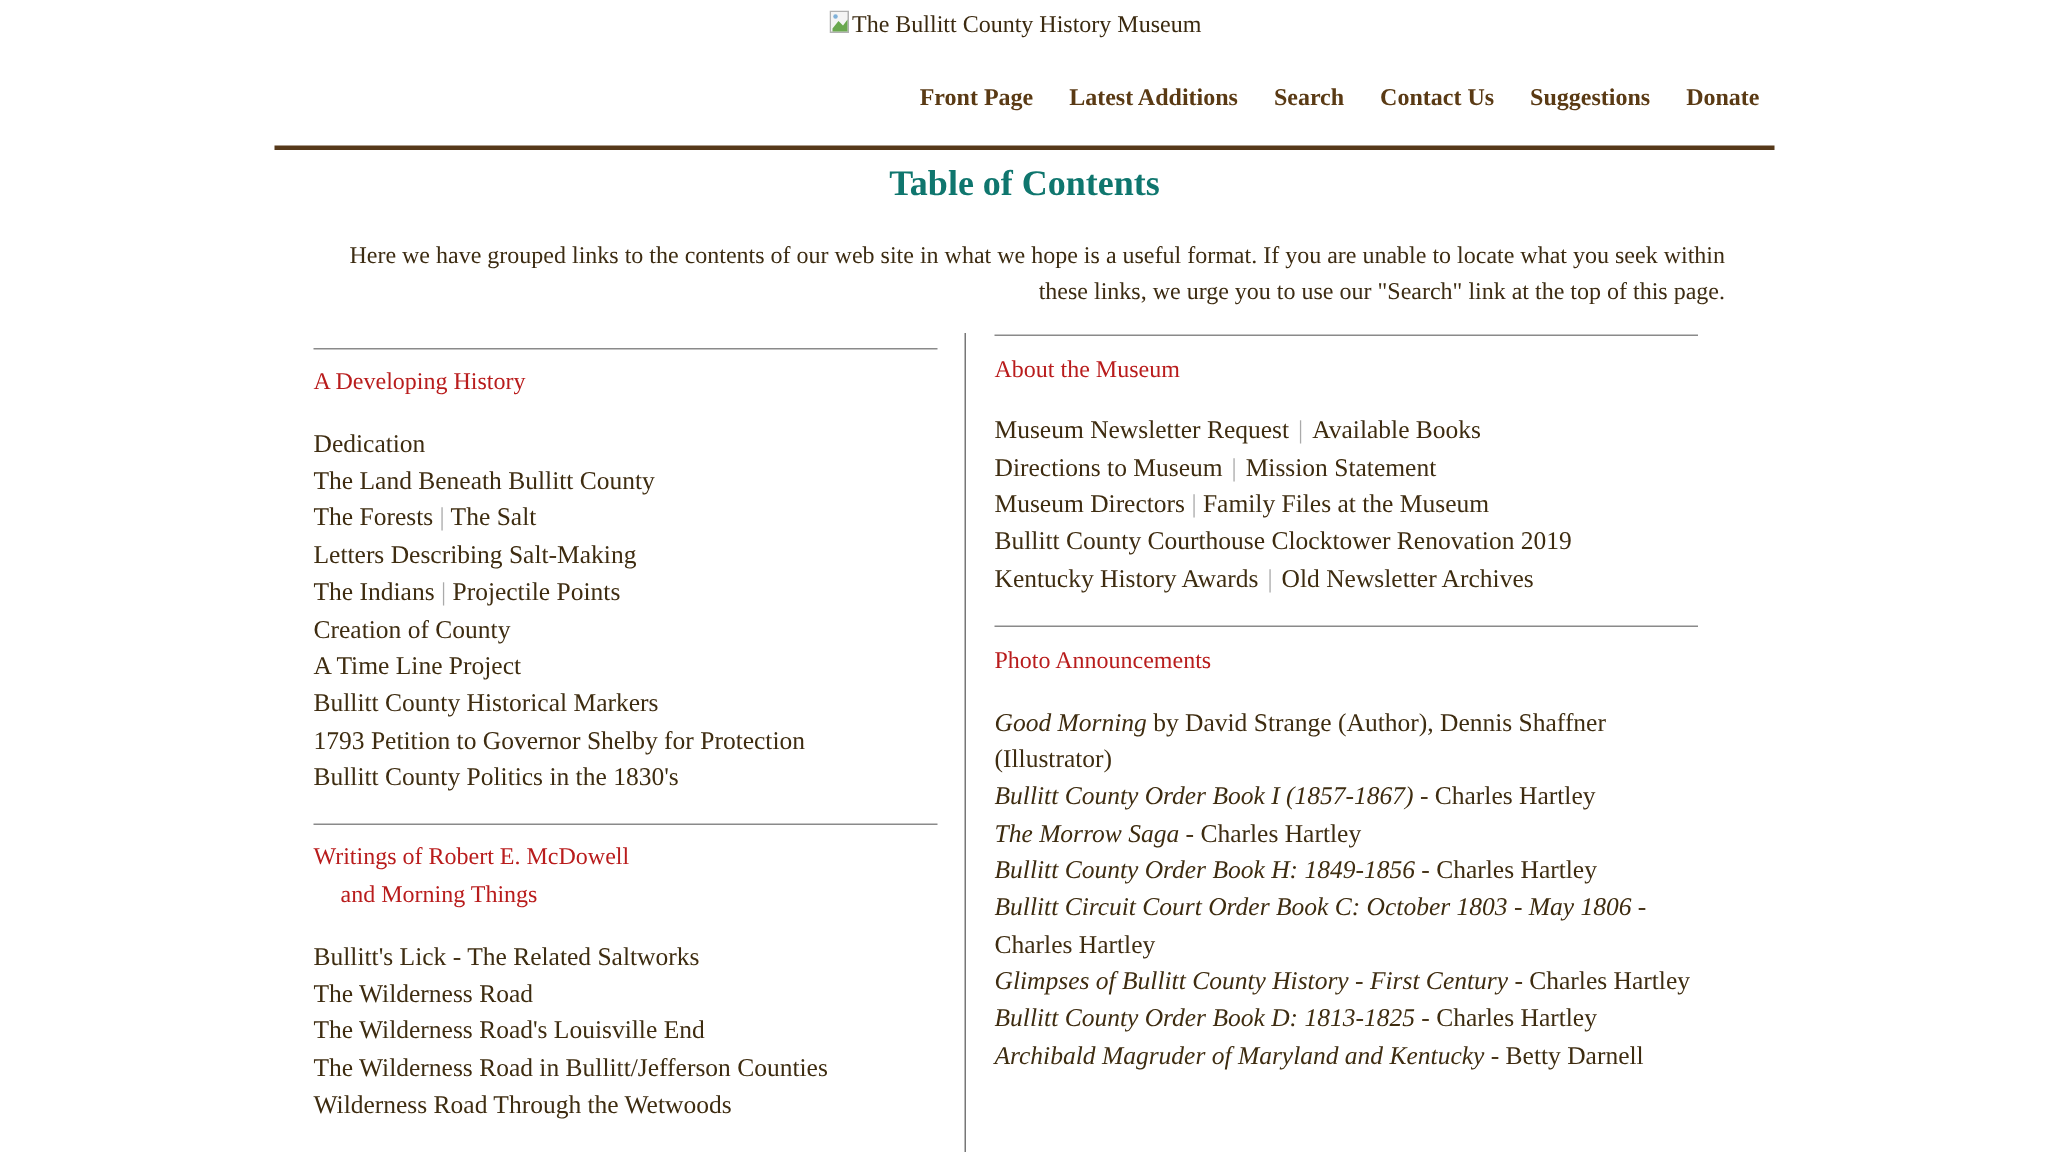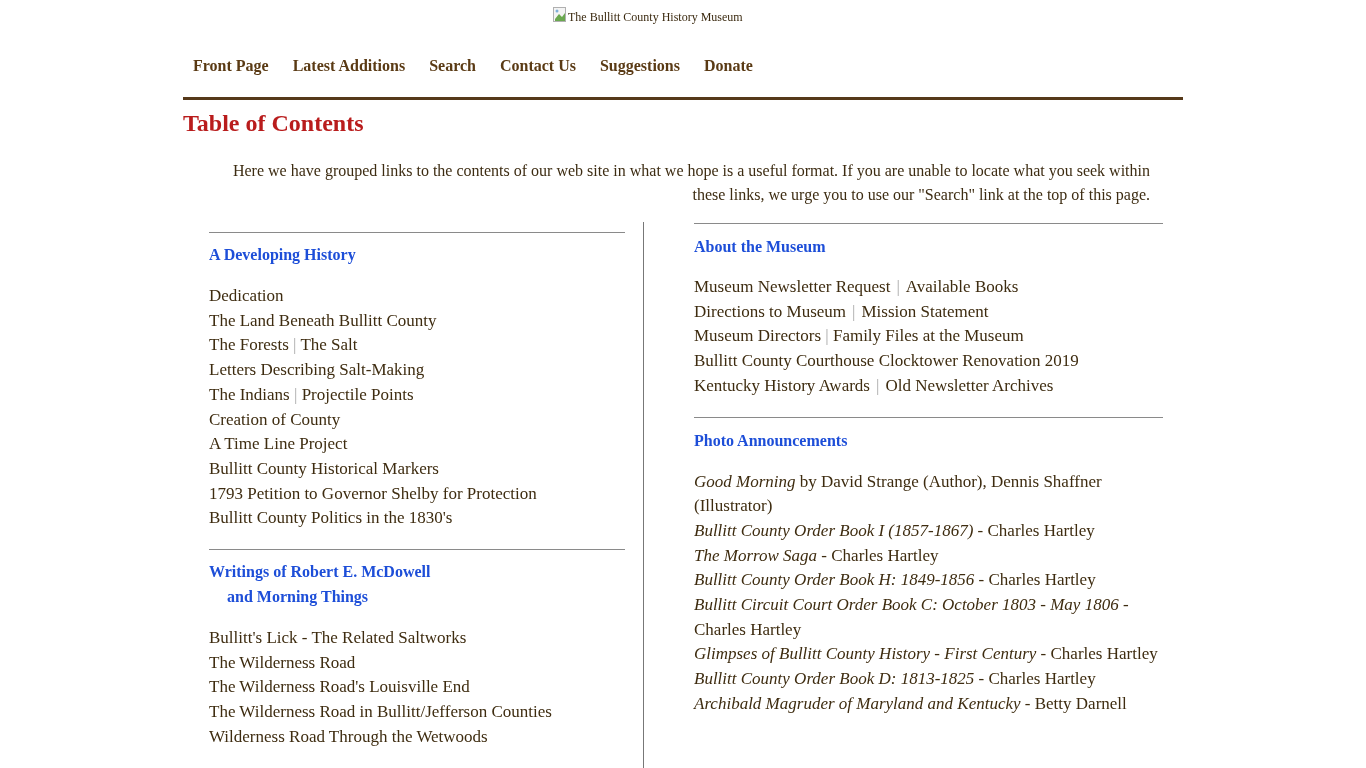--- a/index.html
+++ b/index.html
@@ -4,54 +4,54 @@
   <style>
     html, body { margin: 0; padding: 0; background: #ffffff; }
     body {
       width: 1366px; height: 768px; overflow: hidden; position: relative;
       font-family: "Liberation Serif", "DejaVu Serif", serif;
       color: #4a3213;
     }
     .page { position: absolute; left: 183px; top: 0; width: 1000px; }
     .logo {
       position: absolute; left: 370px; top: 6px; height: 22px;
-      font-size: 12px; color: #3b2a10; white-space: nowrap;
+      font-size: 16px; color: #3b2a10; white-space: nowrap;
       display: flex; align-items: center;
     }
     .broken-img {
       display: inline-block; width: 14px; height: 16px; margin-right: 1px;
       position: relative; top: -2px;
     }
     .nav {
       position: absolute; left: 0; top: 57px; width: 1000px;
-      text-align: left; font-size: 16px; font-weight: bold;
+      text-align: right; font-size: 16px; font-weight: bold;
     }
     .nav a { color: #5a3a14; text-decoration: none; margin: 0 10px; }
     .rule {
       position: absolute; left: 0; top: 97px; width: 1000px; height: 3px;
       background: #56391a;
     }
     .title {
-      position: absolute; left: 0; top: 110px; width: 1000px; text-align: left;
-      font-size: 24px; font-weight: bold; color: #b91c1c;
+      position: absolute; left: 0; top: 110px; width: 1000px; text-align: center;
+      font-size: 24px; font-weight: bold; color: #0f766e;
     }
     .intro {
       position: absolute; left: 17px; top: 159px; width: 950px;
       font-size: 16px; line-height: 24px; color: #3d2c12; text-indent: 27px; text-align: right;
     }
     .col-divider {
       position: absolute; left: 460px; top: 222px; width: 1px; height: 560px;
       background: #777;
     }
     .col { position: absolute; }
     .col.left { left: 26px; width: 416px; }
-    .col.right { left: 511px; width: 469px; }
+    .col.right { left: 480px; width: 469px; }
     .hr { height: 1px; background: #8a8a8a; margin: 0; }
     .section-title {
-      font-size: 16px; font-weight: bold; color: #1d4ed8; line-height: 25px;
+      font-size: 16px; font-weight: normal; color: #b91c1c; line-height: 25px;
     }
     .section-title .indent { padding-left: 18px; }
     .links { font-size: 17px; line-height: 24.7px; color: #3e2c10; }
     .links a { color: #3e2c10; text-decoration: none; }
     .sep { color: #aaa; }
     .sep-wide { color: #aaa; margin: 0 6px; }
     em { font-style: italic; }
   </style>
 </head>
 <body>

